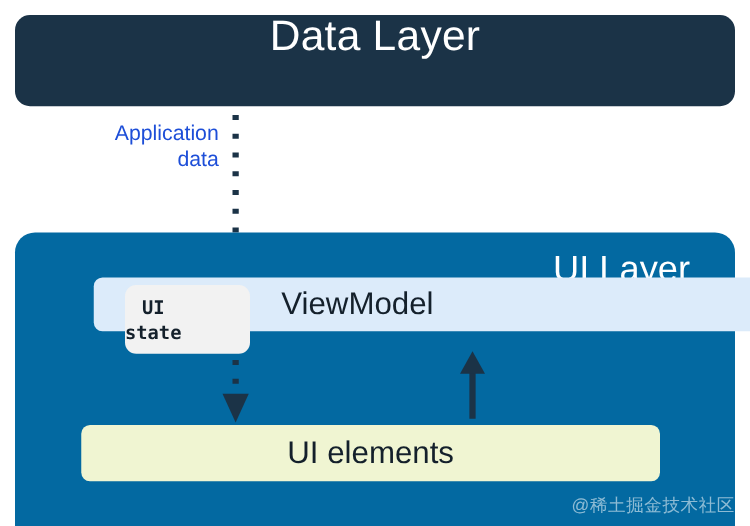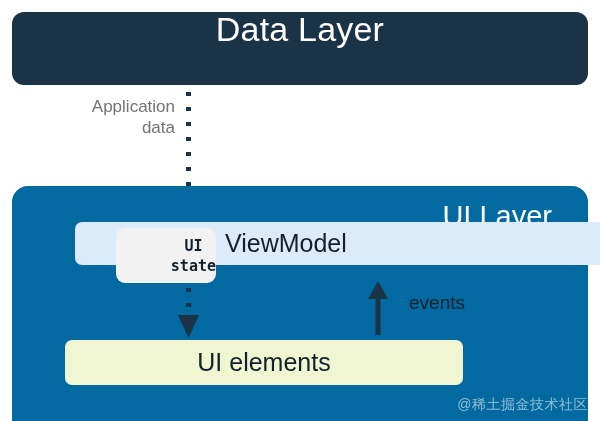--- a/index.html
+++ b/index.html
@@ -40,21 +40,21 @@
     line-height: 1;
   }
 
   
   .app-data-label {
     position: absolute;
     left: 18px;
     top: 96px;
     width: 157px;
     text-align: right;
-    color: #737373;
+    color: #1d4ed8;
     font-size: 17px;
     line-height: 21px;
     font-weight: 400;
     white-space: pre-line;
   }
 
   
   .ui-layer {
     position: absolute;
     left: 12px;
@@ -101,41 +101,40 @@
   .ui-state-badge {
     position: absolute;
     left: 100px;
     top: 228px;
     width: 100px;
     height: 55px;
     background: #f2f2f2;
     border-radius: 9px;
     display: flex;
     flex-direction: column;
-    align-items: flex-end;
+    align-items: flex-start;
     justify-content: center;
     box-sizing: border-box;
-    margin-left: 16px;
   }
   .ui-state-text {
     font-family: "DejaVu Sans Mono", "Liberation Mono", monospace;
     font-size: 15px;
     font-weight: 700;
     color: #14202b;
     line-height: 20px;
     text-align: center;
     white-space: pre-line;
   }
 
   
   .ui-elements-box {
     position: absolute;
     left: 65px;
     top: 340px;
-    width: 398px;
+    width: 463px;
     height: 45px;
     background: #f0f5d2;
     border-radius: 7px;
     display: flex;
     align-items: center;
     justify-content: center;
     box-sizing: border-box;
   }
   .ui-elements-label {
     color: #14202b;
@@ -217,21 +216,20 @@
   <svg class="arrow-svg arrow-mid" width="40" height="60" viewBox="0 0 40 60">
     <line x1="18.5" y1="2" x2="18.5" y2="30" stroke="#1b3347" stroke-width="5" stroke-linecap="butt" stroke-dasharray="4 11"></line>
     <polygon points="8,29 29,29 18.5,52" fill="#1b3347"></polygon>
   </svg>
 
   <svg class="arrow-svg arrow-events" width="36" height="62" viewBox="0 0 36 62">
     <line x1="16" y1="56" x2="16" y2="14" stroke="#1b3347" stroke-width="5"></line>
     <polygon points="16,2 26,20 6,20" fill="#1b3347"></polygon>
   </svg>
 
-  <div class="events-label">events</div>
 
   <div class="ui-elements-box">
     <span class="ui-elements-label">UI elements</span>
   </div>
 
   <div class="watermark">@稀土掘金技术社区</div>
 
 </div>
 
 </body></html>

